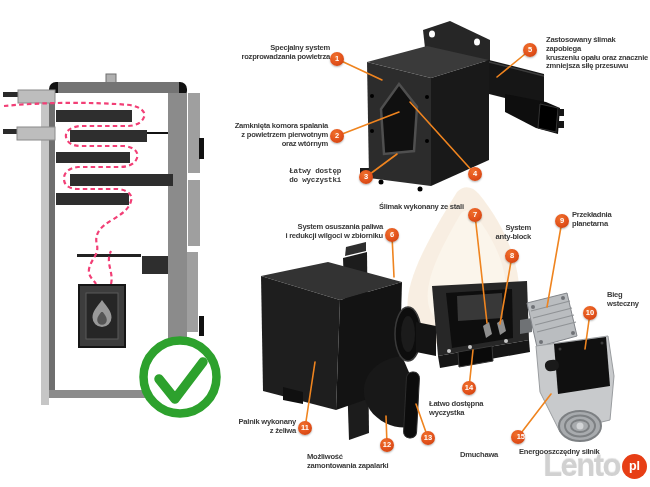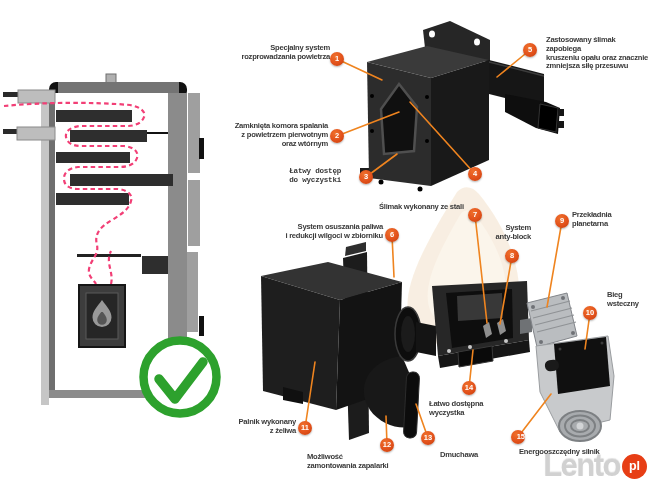--- a/index.html
+++ b/index.html
@@ -192,21 +192,21 @@
   <div class="lbl" style="left:379px;top:203px;">Ślimak wykonany ze stali</div>
   <div class="lbl tr" style="right:119px;top:224px;">System
 anty-block</div>
   <div class="lbl" style="left:572px;top:211px;">Przekładnia
 planetarna</div>
   <div class="lbl" style="left:571px;top:291px;margin-left:36px;">Bieg wsteczny</div>
   <div class="lbl tr" style="right:354px;top:418px;">Palnik wykonany
 z żeliwa</div>
   <div class="lbl tc" style="left:307px;width:142px;top:453px;">Możliwość
 zamontowania zapalarki</div>
-  <div class="lbl" style="left:408px;top:451px;padding-left:32px;">Dmuchawa</div>
+  <div class="lbl" style="left:428px;top:451px;padding-left:32px;">Dmuchawa</div>
   <div class="lbl tc" style="left:429px;width:80px;top:400px;">Łatwo dostępna
 wyczystka</div>
   <div class="lbl" style="left:519px;top:448px;">Energooszczędny silnik</div>
 
   <div class="bdg" style="left:330px;top:52px;">1</div>
   <div class="bdg" style="left:330px;top:129px;">2</div>
   <div class="bdg" style="left:359px;top:170px;">3</div>
   <div class="bdg" style="left:468px;top:167px;">4</div>
   <div class="bdg" style="left:523px;top:43px;">5</div>
   <div class="bdg" style="left:385px;top:228px;">6</div>

